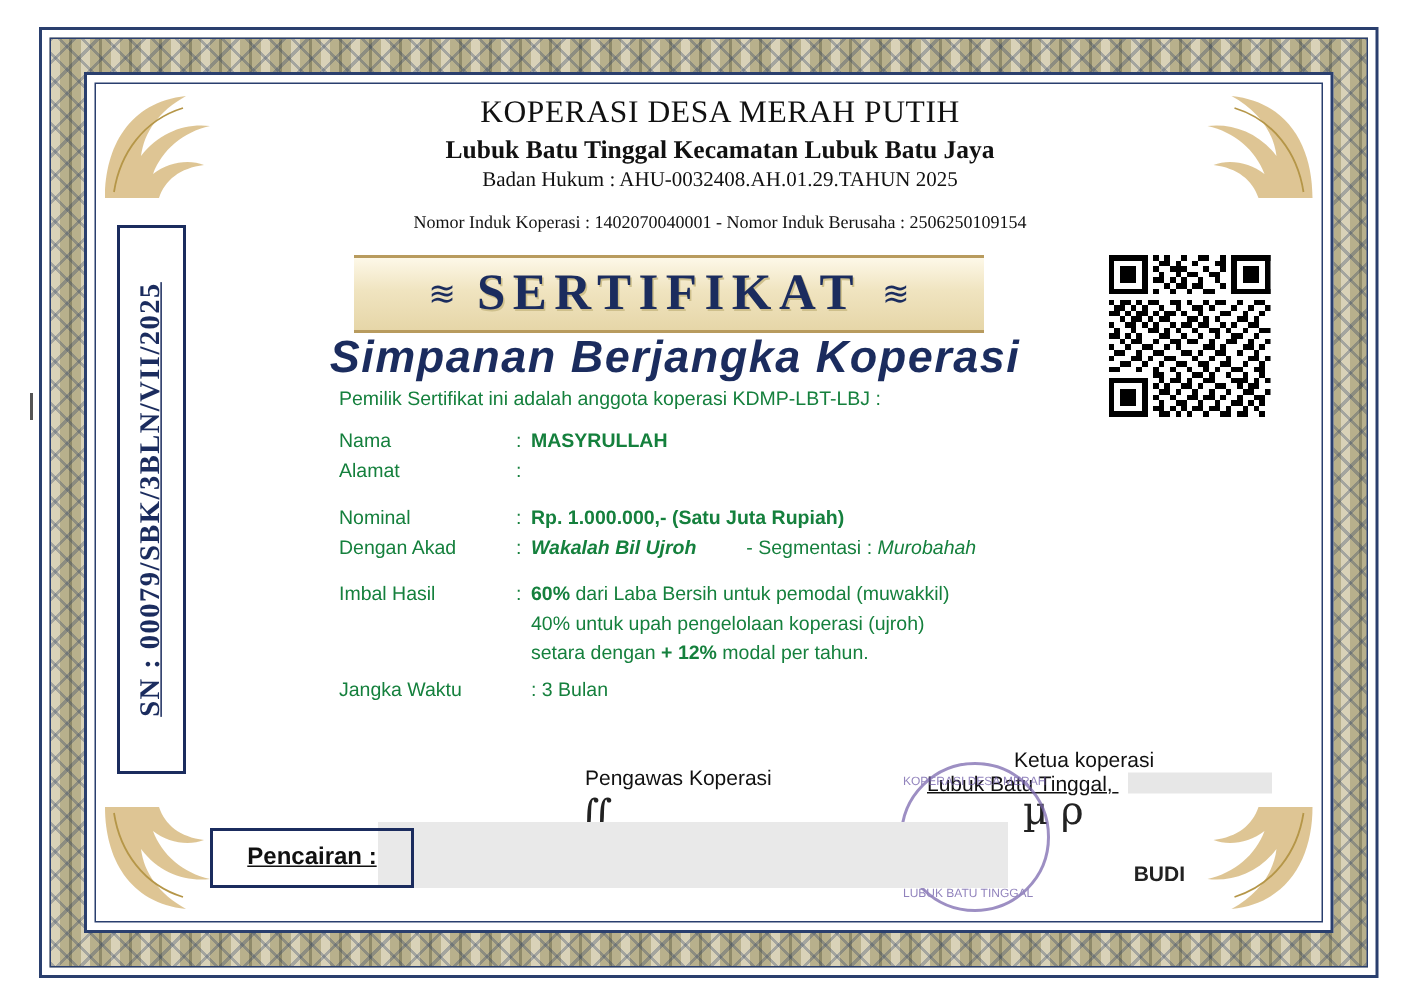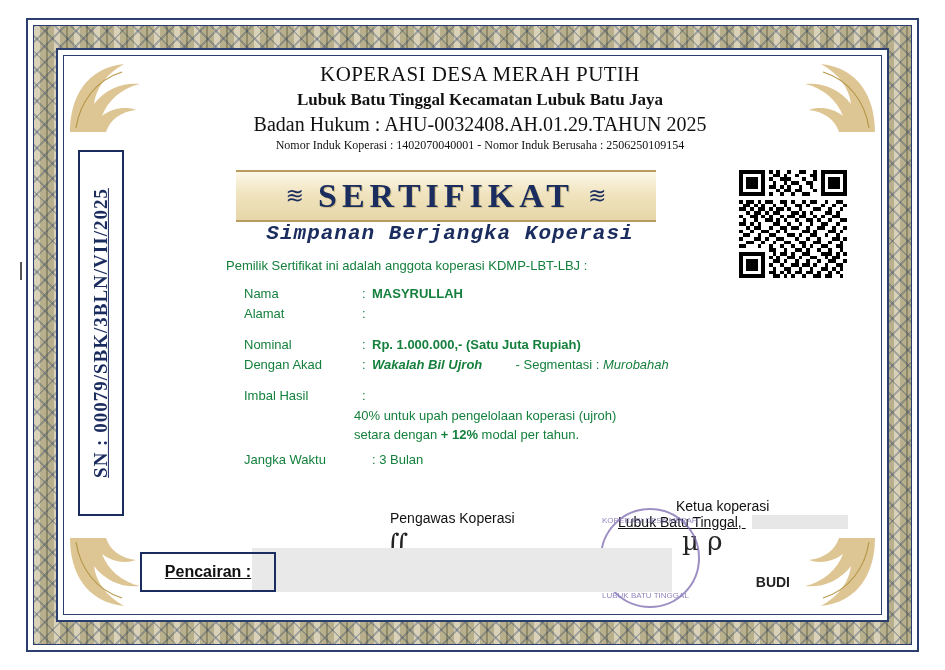--- a/index.html
+++ b/index.html
@@ -121,22 +121,22 @@
     font-weight: normal;
     letter-spacing: .4px;
     margin-bottom: 3px;
   }
   #org-sub {
     font-size: 17px;
     font-weight: bold;
     margin-bottom: 3px;
   }
   #legal-line {
-    font-size: 20px;
-    margin-bottom: 2px;
+    font-size: 14px;
+    margin-bottom: 12px;
   }
   #reg-line {
     font-size: 12px;
   }
 
   
   #sertifikat-banner {
     position: absolute;
     left: 236px;
     top: 170px;
@@ -173,24 +173,24 @@
     color: #1b2c5e;
   }
 
   
   #script-title {
     position: absolute;
     left: 200px;
     top: 222px;
     width: 500px;
     text-align: center;
-    font-family: Liberation Mono, monospace;
+    font-family: Liberation Sans, sans-serif;
     font-style: italic;
     font-weight: bold;
-    font-size: 21px;
+    font-size: 30px;
     color: #1b2c5e;
     letter-spacing: 1px;
   }
 
   
   #qr-code {
     position: absolute;
     right: 92px;
     top: 168px;
     width: 112px;
@@ -214,21 +214,20 @@
     margin-bottom: 13px;
   }
   .field-row {
     display: flex;
     align-items: flex-start;
     margin-bottom: 5px;
   }
   .field-label {
     width: 118px;
     flex: 0 0 118px;
-    margin-left: 18px;
   }
   .field-colon {
     width: 10px;
     flex: 0 0 10px;
   }
   .field-value {
     flex: 1;
   }
   .bold { font-weight: bold; }
   .ital { font-style: italic; }
@@ -659,20 +658,23 @@
         <span style="display:inline-block;width:26px;"></span>
         <span>- Segmentasi</span>
         <span>:</span>
         <span class="ital">Murobahah</span>
       </div>
     </div>
 
     <div class="field-row gap-top">
       <div class="field-label">Imbal Hasil</div>
       <div class="field-colon">:</div>
+      <div class="field-value">
+        <span class="bold">60%</span><span> dari Laba Bersih untuk pemodal (muwakkil)</span>
+      </div>
     </div>
 
     <div class="sub-line">40% untuk upah pengelolaan koperasi (ujroh)</div>
 
     <div class="sub-line">
       <span>setara dengan </span><span class="underline-bold">+ 12%</span><span> modal per tahun.</span>
     </div>
 
     <div class="field-row" style="margin-top:10px;">
       <div class="field-label">Jangka Waktu</div>

